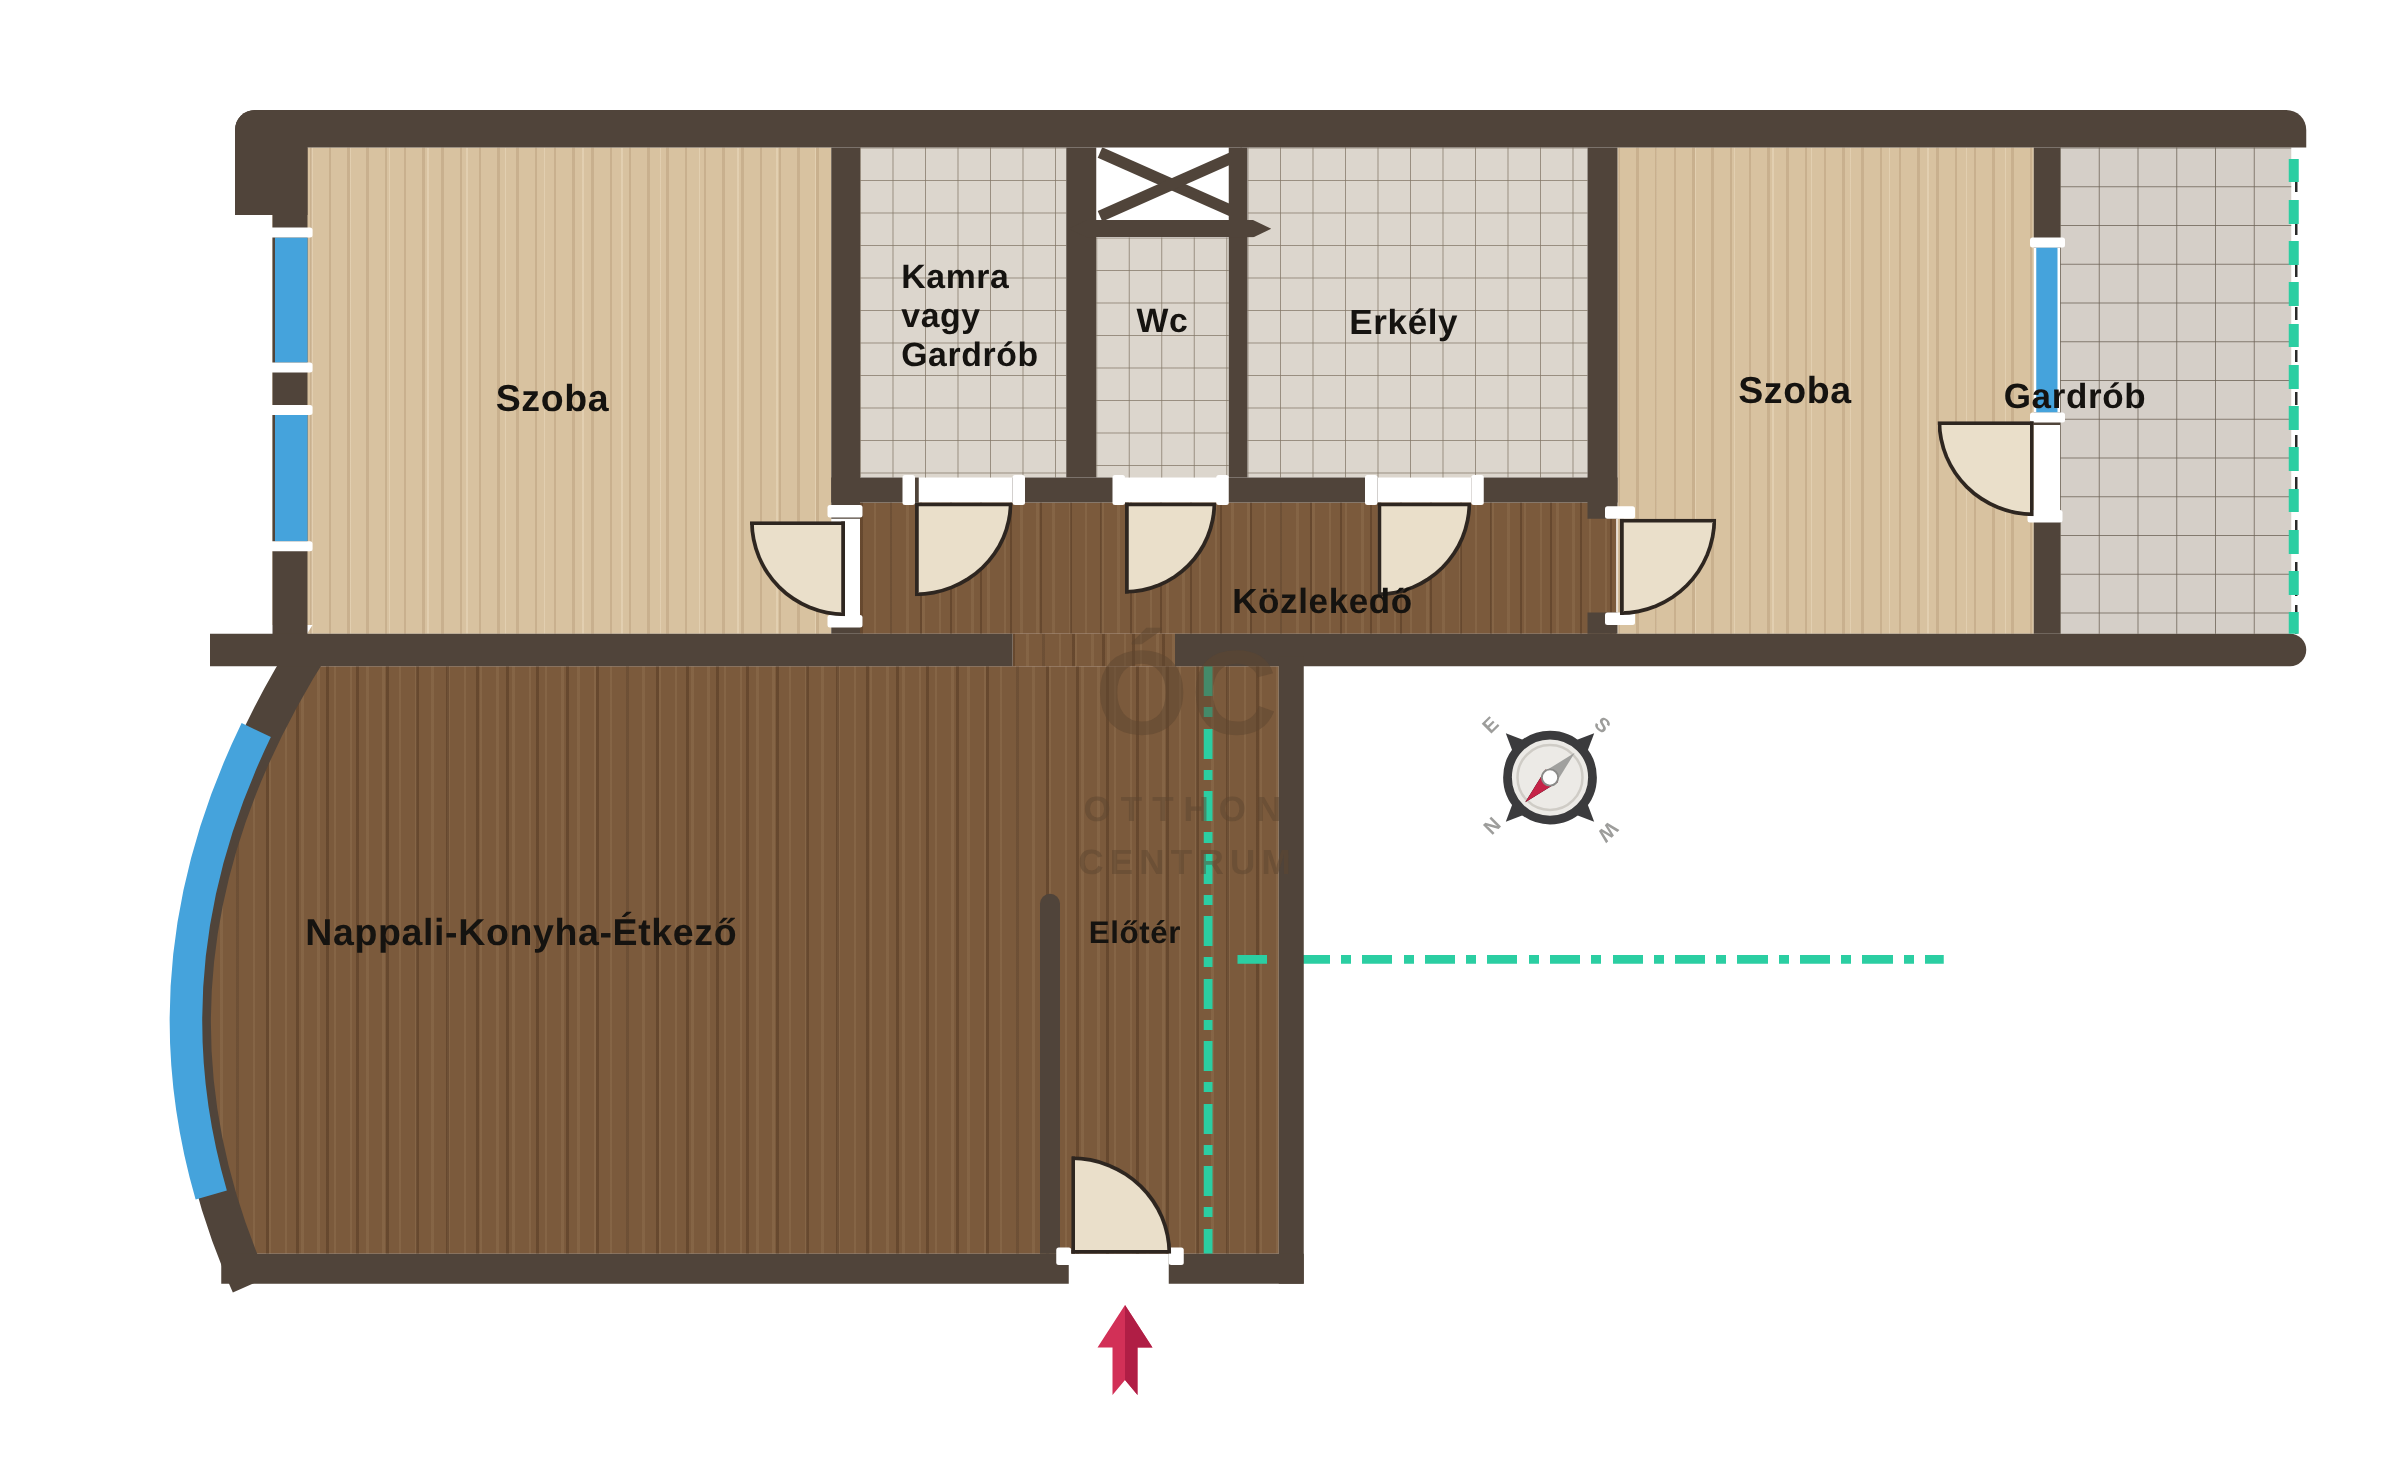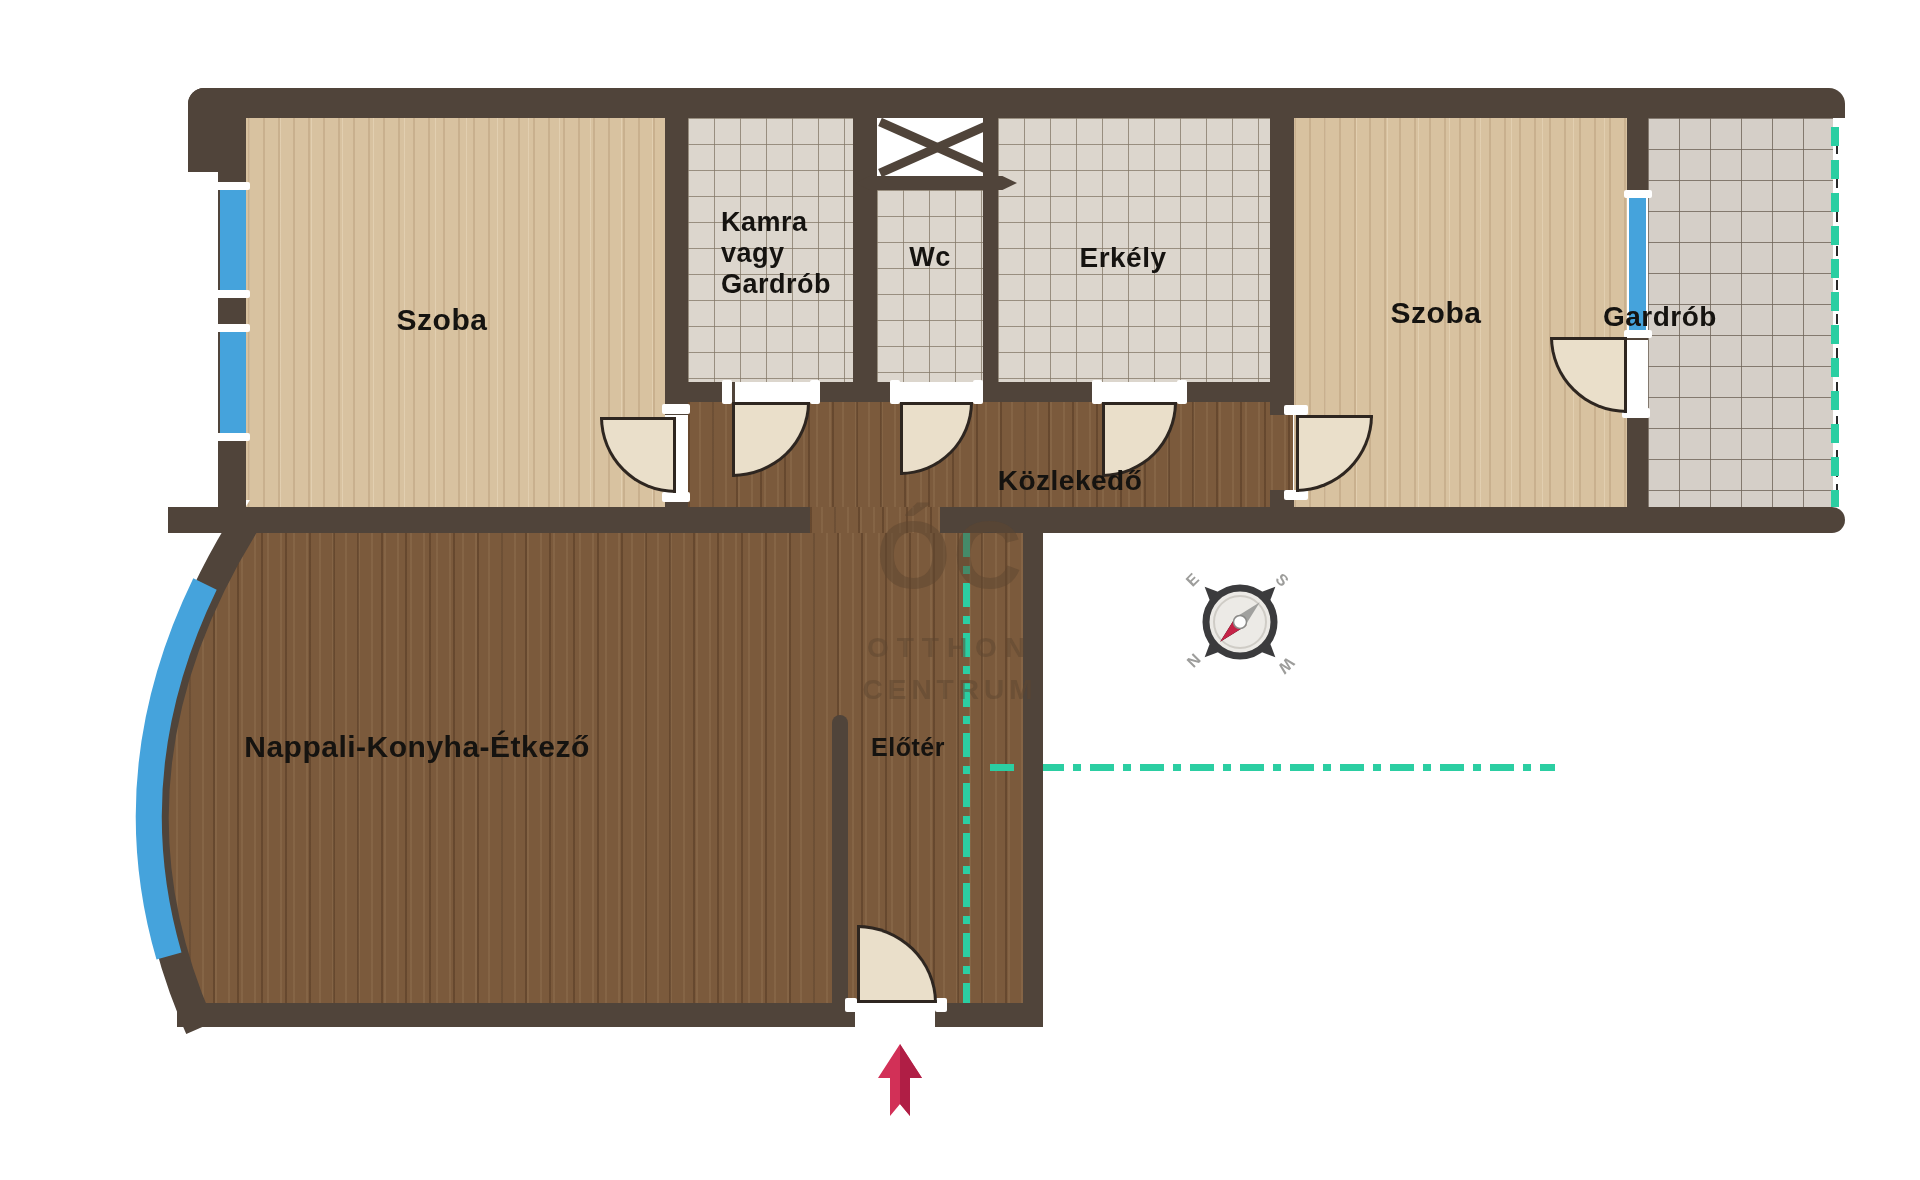--- a/index.html
+++ b/index.html
@@ -138,21 +138,21 @@
   <div class="room-label" style="left:442px;top:320px;font-size:30px;">Szoba</div>
   <div class="room-label" style="left:776px;top:253px;font-size:27px;line-height:31px;">
     <span>Kamra</span><br>
     <span>vagy</span><br>
     <span>Gardrób</span>
   </div>
   <div class="room-label" style="left:930px;top:257px;font-size:27px;">Wc</div>
   <div class="room-label" style="left:1123px;top:258px;font-size:28px;">Erkély</div>
   <div class="room-label" style="left:1436px;top:313px;font-size:30px;">Szoba</div>
   <div class="room-label" style="left:1660px;top:317px;font-size:28px;">Gardrób</div>
-  <div class="room-label" style="left:1058px;top:481px;font-size:28px;margin-left:12px;">Közlekedő</div>
+  <div class="room-label" style="left:1058px;top:481px;font-size:28px;">Közlekedő</div>
   <div class="room-label" style="left:417px;top:747px;font-size:30px;">Nappali-Konyha-Étkező</div>
   <div class="room-label" style="left:908px;top:747px;font-size:25px;">Előtér</div>
 
   <div class="watermark" style="left:950px;top:500px;font-size:96px;letter-spacing:2px;">ÓC</div>
   <div class="watermark" style="left:950px;top:632px;font-size:28px;letter-spacing:8px;">OTTHON</div>
   <div class="watermark" style="left:950px;top:674px;font-size:28px;letter-spacing:5px;">CENTRUM</div>
 
   <div class="abs" style="left:1175px;top:557px;width:130px;height:130px;z-index:8;">
     <svg width="130" height="130" viewBox="-65 -65 130 130">
       <g transform="rotate(45)">

